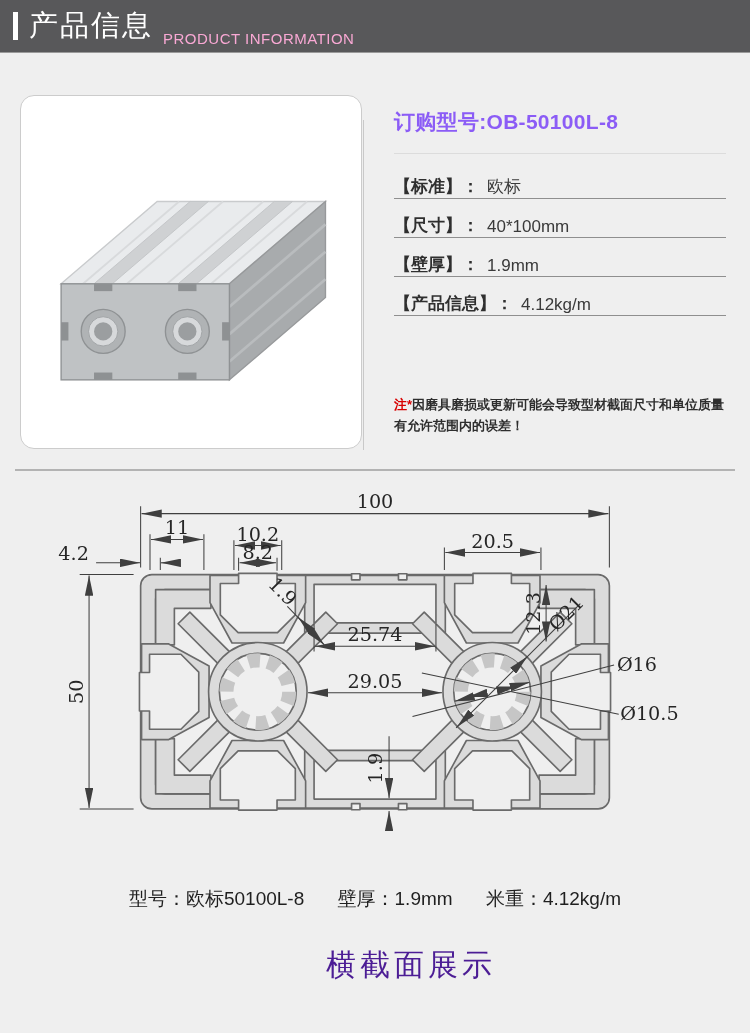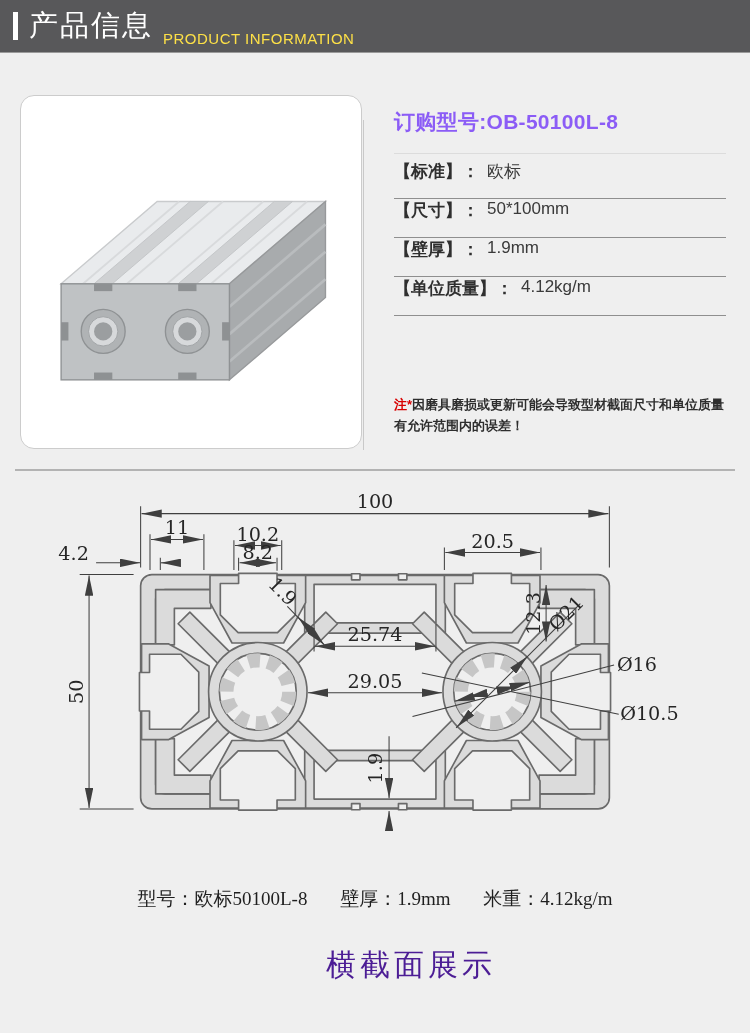--- a/index.html
+++ b/index.html
@@ -9,54 +9,54 @@
     font-family:"Liberation Sans","DejaVu Sans",sans-serif;
   }
   
   .header{
     position:absolute;top:0;left:0;width:750px;height:52px;
     background:#58585a;border-bottom:1px solid #9a9a9a;
     display:flex;align-items:center;
   }
   .accent-bar{width:5px;height:28px;background:#ffffff;margin-left:13px;}
   .title-zh{color:#ffffff;font-size:29px;font-weight:normal;margin-left:11px;letter-spacing:2px;}
-  .title-en{color:#fde047;font-size:15px;margin-left:10px;margin-top:24px;letter-spacing:.5px;}
+  .title-en{color:#f9a8d4;font-size:15px;margin-left:10px;margin-top:24px;letter-spacing:.5px;}
   
   .photo-card{
     position:absolute;left:20px;top:95px;width:340px;height:352px;
     background:#ffffff;border:1px solid #cccccc;border-radius:14px;overflow:hidden;
   }
   .photo-card svg{display:block;margin:14px auto 0 auto;}
   .vdivider{position:absolute;left:363px;top:120px;width:1px;height:330px;background:#c9c9c9;}
   .info{position:absolute;left:394px;top:108px;width:332px;}
   .order-title{font-size:21px;font-weight:bold;color:#8b5cf6;letter-spacing:.3px;}
   .title-rule{height:1px;background:#dcdcdc;margin-top:17px;}
   .specs{margin-top:6px;}
   .spec-row{
-    display:flex;align-items:flex-start;height:38px;
+    display:flex;align-items:flex-end;height:38px;
     border-bottom:1px solid #8f8f8f;
     font-size:17px;color:#3a3a3a;
   }
   .spec-label{font-weight:bold;color:#2f2f2f;}
   .spec-value{margin-left:8px;}
   .note{
     position:absolute;left:394px;top:394px;width:340px;
     font-size:13px;line-height:1.62;color:#2e2e2e;font-weight:bold;
   }
   .note-red{color:#d70000;}
   .section-divider{position:absolute;top:469px;left:15px;width:720px;height:2px;background:#b3b3b3;}
   
   .drawing-wrap{position:absolute;top:490px;left:0;width:610px;height:366px;}
   .dim-text{
     font-family:"DejaVu Serif","Liberation Serif",serif;
     font-size:4.1px;fill:#262626;
   }
   .caption{
     position:absolute;top:886px;left:0;width:750px;text-align:center;
-    font-family:Liberation Serif, serif;
+    font-family:Liberation Sans, sans-serif;
     font-size:19px;color:#1f1f1f;
   }
   .caption .cap-item{margin:0 14px;}
   .bottom-title{
     position:absolute;top:945px;left:0;width:750px;text-align:center;
     font-size:30px;color:#4c1d95;letter-spacing:4px;margin-left:36px;
   }
 </style>
 </head>
 <body>
@@ -108,28 +108,28 @@
 <div class="info">
   <div class="order-title">订购型号:OB-50100L-8</div>
   <div class="title-rule"></div>
   <div class="specs">
     <div class="spec-row">
       <span class="spec-label">【标准】：</span>
       <span class="spec-value">欧标</span>
     </div>
     <div class="spec-row">
       <span class="spec-label">【尺寸】：</span>
-      <span class="spec-value">50*100mm</span>
+      <span class="spec-value">40*100mm</span>
     </div>
     <div class="spec-row">
       <span class="spec-label">【壁厚】：</span>
       <span class="spec-value">1.9mm</span>
     </div>
     <div class="spec-row">
-      <span class="spec-label">【单位质量】：</span>
+      <span class="spec-label">【产品信息】：</span>
       <span class="spec-value">4.12kg/m</span>
     </div>
   </div>
 </div>
 
 <div class="note">
   <span class="note-red">注*</span><span>因磨具磨损或更新可能会导致型材截面尺寸和单位质量有允许范围内的误差！</span>
 </div>
 
 <div class="section-divider"></div>

